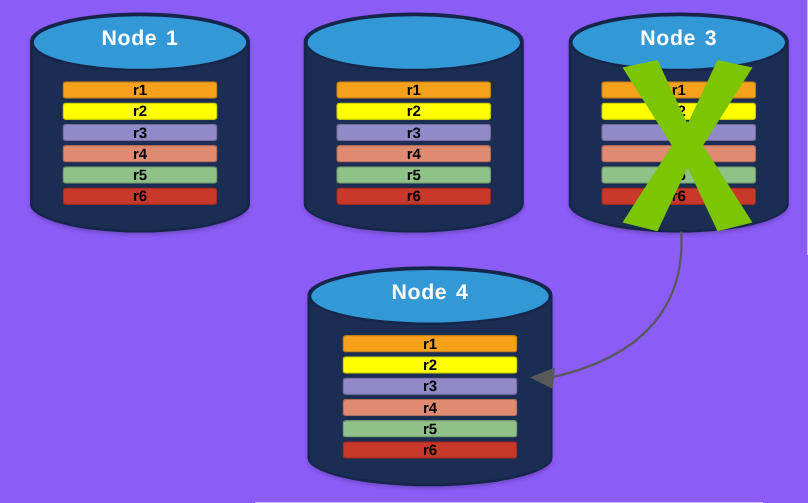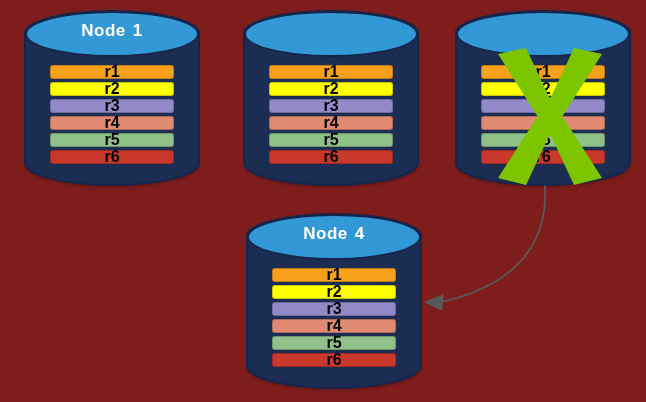--- a/index.html
+++ b/index.html
@@ -7,21 +7,21 @@
     padding: 0;
     background: #ffffff;
   }
   body {
     font-family: "Liberation Sans", sans-serif;
   }
   #canvas {
     position: relative;
     width: 646px;
     height: 402px;
-    background: #7f1d1d;
+    background: #8b5cf6;
     overflow: hidden;
   }
 
   
   .node {
     position: absolute;
   }
   .node-body {
     position: absolute;
     left: 0;
@@ -68,21 +68,21 @@
     top: 55px;
     z-index: 3;
   }
   .rec {
     height: 14px;
     margin-bottom: 3px;
     border-radius: 3px;
     border: 1px solid rgba(0,0,0,0.22);
     box-sizing: border-box;
     text-align: center;
-    font-size: 16px;
+    font-size: 12px;
     font-weight: bold;
     color: #000000;
     line-height: 12px;
   }
   .rec:last-child { margin-bottom: 0; }
 
   
   .x-mark {
     position: absolute;
     z-index: 6;
@@ -130,40 +130,43 @@
       <div class="rec" style="background:#9189c8;">r3</div>
       <div class="rec" style="background:#e08a72;">r4</div>
       <div class="rec" style="background:#90c189;">r5</div>
       <div class="rec" style="background:#c8382b;">r6</div>
     </div>
   </div>
 
   <div class="node" style="left:455px; top:10px; width:176px; height:176px;">
     <div class="node-body"></div>
     <div class="node-top"></div>
+    <div class="node-title">
+      <span>Node</span><span class="num">3</span>
+    </div>
     <div class="records">
       <div class="rec" style="background:#f5a11b;">r1</div>
       <div class="rec" style="background:#ffff00;">r2</div>
       <div class="rec" style="background:#9189c8;">r3</div>
       <div class="rec" style="background:#e08a72;">r4</div>
       <div class="rec" style="background:#90c189;">r5</div>
       <div class="rec" style="background:#c8382b;">r6</div>
     </div>
   </div>
 
   <svg class="x-mark" style="left:492px; top:44px;" width="116" height="146" viewBox="0 0 116 146">
     <g fill="#7dc500">
       <polygon points="6,10 34,4 64,68 58,92"></polygon>
       <polygon points="110,10 82,4 52,68 58,92"></polygon>
       <polygon points="6,134 34,141 64,77 58,53"></polygon>
       <polygon points="110,134 82,141 52,77 58,53"></polygon>
     </g>
   </svg>
 
-  <div class="node" style="left:246px; top:213px; width:176px; height:176px;">
+  <div class="node" style="left:246px; top:213px; width:176px; height:176px;padding-left:20px;">
     <div class="node-body"></div>
     <div class="node-top"></div>
     <div class="node-title">
       <span>Node</span><span class="num">4</span>
     </div>
     <div class="records">
       <div class="rec" style="background:#f5a11b;">r1</div>
       <div class="rec" style="background:#ffff00;">r2</div>
       <div class="rec" style="background:#9189c8;">r3</div>
       <div class="rec" style="background:#e08a72;">r4</div>

